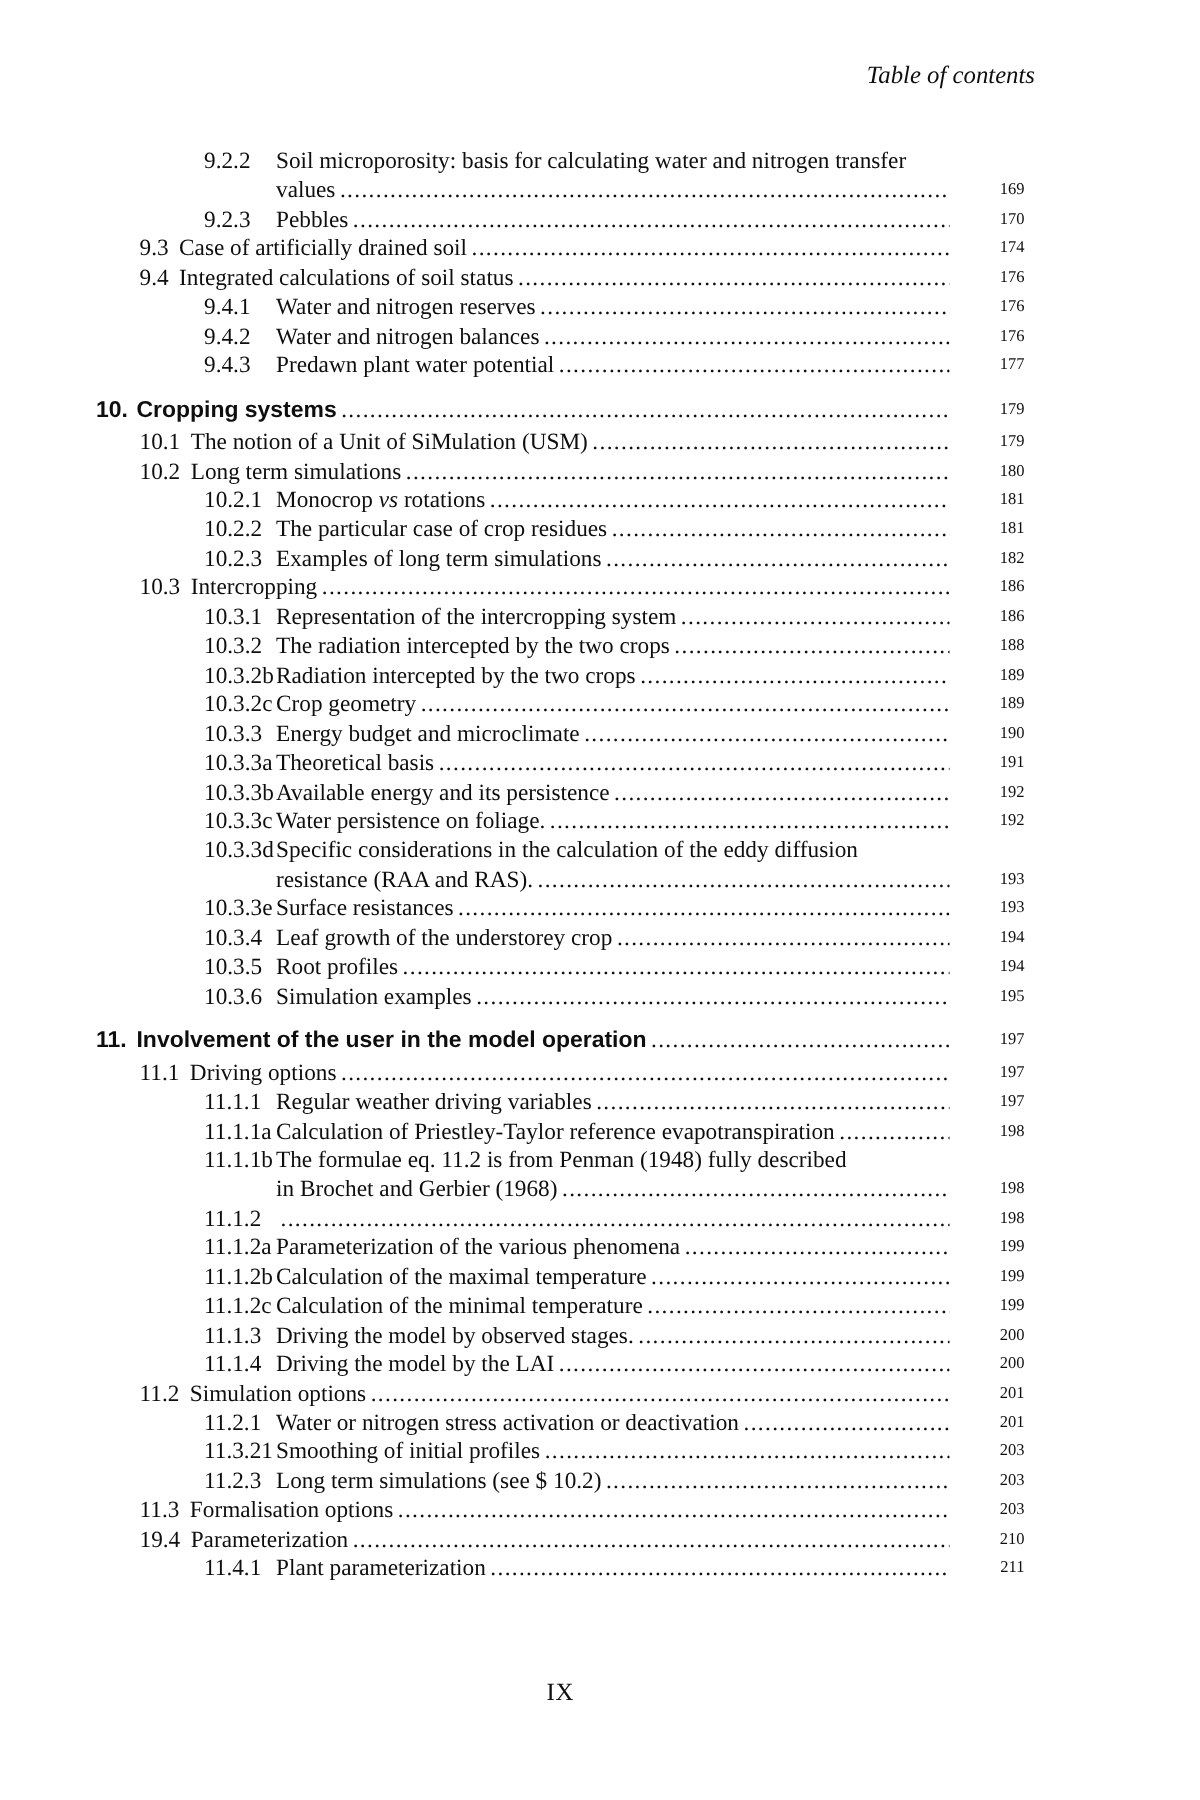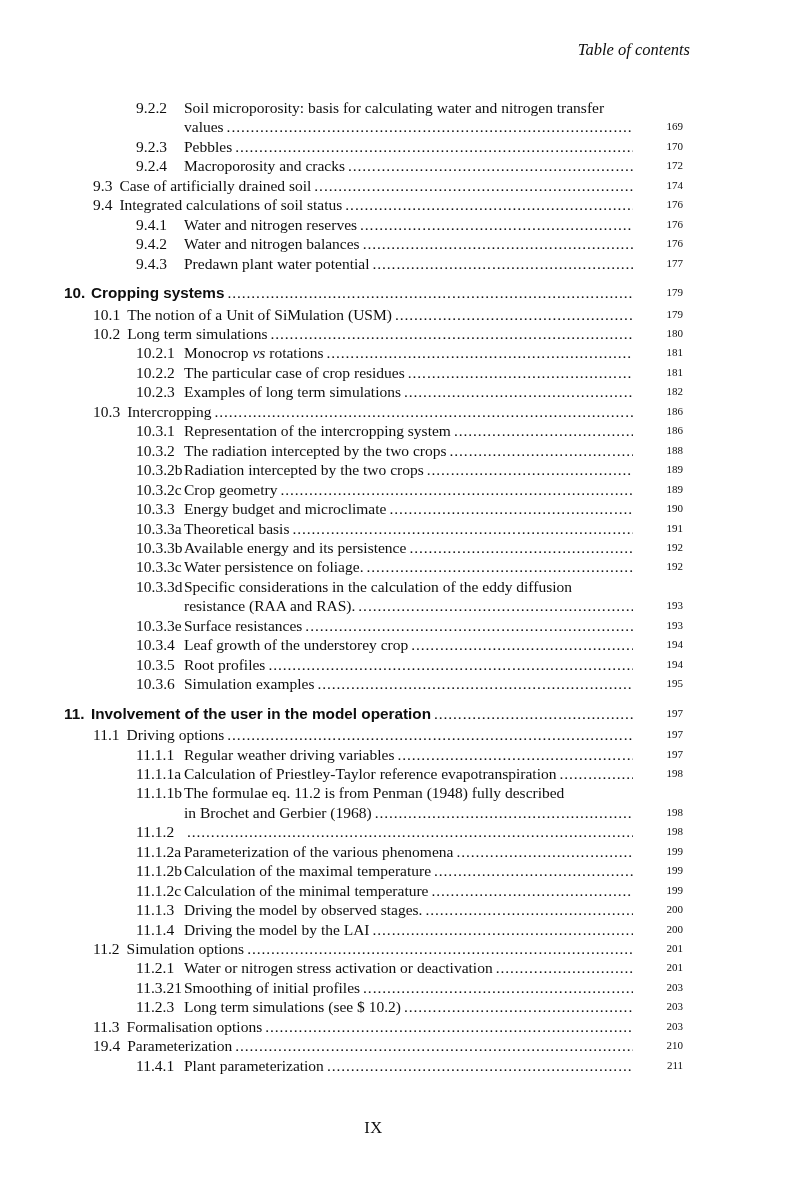--- a/index.html
+++ b/index.html
@@ -93,26 +93,20 @@
       <span class="txt"><span>values</span></span>
       <span class="leader"></span>
       <span class="page-num">169</span>
     </div>
     <div class="row ss">
       <span class="num">9.2.3</span>
       <span class="txt"><span>Pebbles</span></span>
       <span class="leader"></span>
       <span class="page-num">170</span>
     </div>
-    <div class="row ss">
-      <span class="num">9.2.4</span>
-      <span class="txt"><span>Macroporosity and cracks</span></span>
-      <span class="leader"></span>
-      <span class="page-num">172</span>
-    </div>
     <div class="row s">
       <span class="num">9.3</span>
       <span class="txt"><span>Case of artificially drained soil</span></span>
       <span class="leader"></span>
       <span class="page-num">174</span>
     </div>
     <div class="row s">
       <span class="num">9.4</span>
       <span class="txt"><span>Integrated calculations of soil status</span></span>
       <span class="leader"></span>

